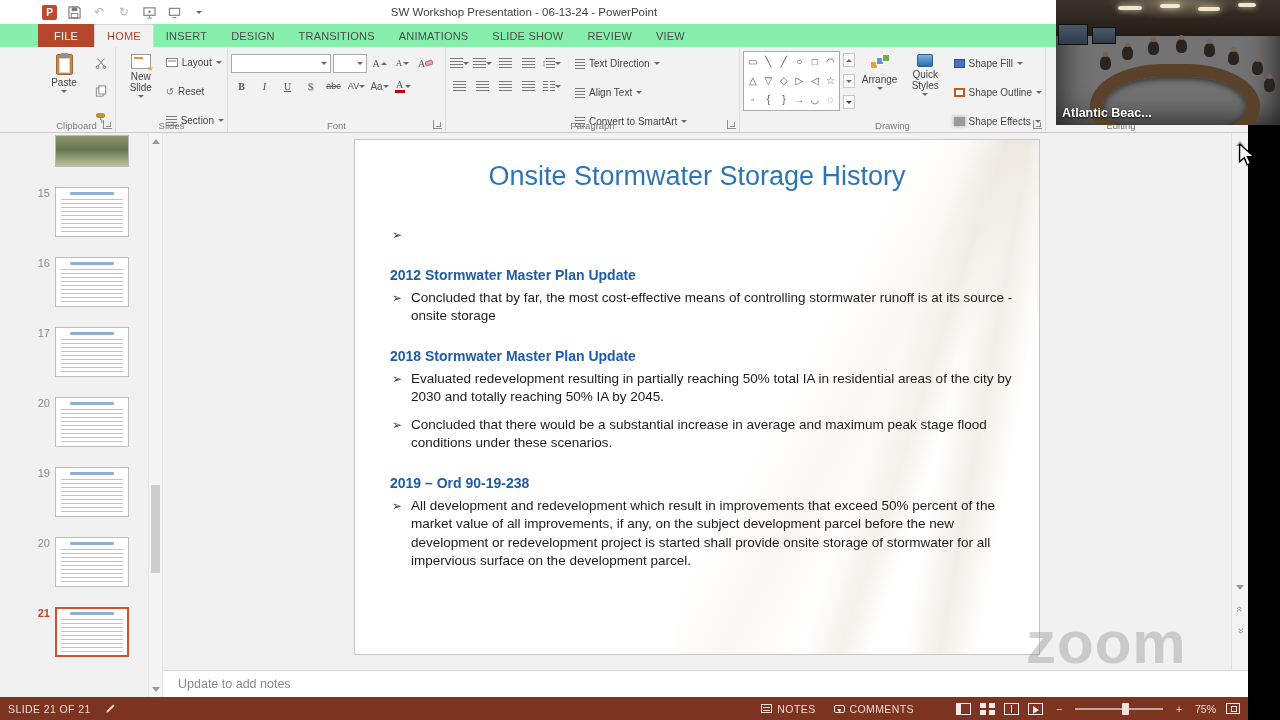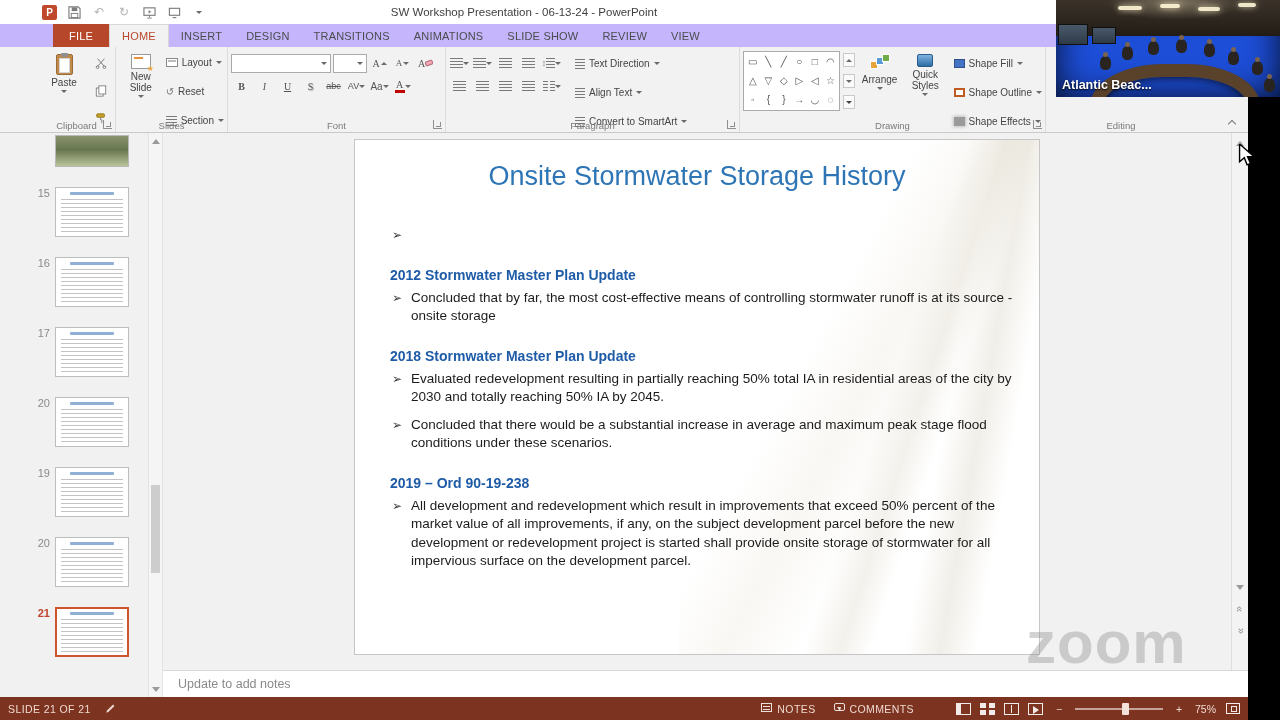--- a/index.html
+++ b/index.html
@@ -18,21 +18,21 @@
   .qbtn{width:16px;height:16px;display:flex;align-items:center;justify-content:center;color:#8a8a8a}
   .glyph-undo::before{content:"↶";font-size:12px;color:#b3b3b3}
   .glyph-redo::before{content:"↻";font-size:12px;color:#b3b3b3}
   .wtitle{position:absolute;left:0;right:200px;text-align:center;font-size:11.5px;color:#3f3f3f}
   .caret{display:inline-block;width:0;height:0;border-left:3px solid transparent;border-right:3px solid transparent;
          border-top:3.5px solid #6a6a6a}
   .caret-up{display:inline-block;width:0;height:0;border-left:3px solid transparent;border-right:3px solid transparent;
          border-bottom:3.5px solid #6a6a6a}
 
   
-  .tabsrow{height:23px;background:#c4b5fd;display:flex;padding-left:53px;font-size:11px;color:#4c4c4c}
+  .tabsrow{height:23px;background:#86efac;display:flex;padding-left:38px;font-size:11px;color:#4c4c4c}
   .tab{padding:0 12px;display:flex;align-items:center;cursor:default;letter-spacing:.2px}
   .tab.file{background:#B7472A;color:#fff;padding:0 16px}
   .tab.active{background:#F2F2F2;border:1px solid #D6D6D6;border-bottom:none;color:#B7472A}
 
   
   .ribbon{height:86px;background:#F2F2F2;border-bottom:1px solid #C9C9C9;display:flex;padding-left:38px;position:relative}
   .rgroup{position:relative;border-right:1px solid #DCDCDC;padding:4px 3px 15px 3px;flex:0 0 auto}
   .gbody{display:flex;align-items:flex-start;height:66px;gap:3px}
   .glabel{position:absolute;bottom:1px;left:0;right:0;text-align:center;font-size:9.5px;color:#7b7b7b;white-space:nowrap}
   .dlg{position:absolute;right:3px;bottom:3px;width:9px;height:9px;border-left:1px solid #8f8f8f;border-bottom:1px solid #8f8f8f}
@@ -135,21 +135,21 @@
       color:rgba(140,140,140,.38);z-index:15;pointer-events:none}
 
   
   .notesbar{height:27px;background:#fff;border-top:1px solid #D8D8D8;display:flex;align-items:center;padding-left:15px}
   .notesph{font-size:12.5px;color:#8a8a8a}
   .statusbar{position:absolute;left:0;bottom:0;width:1248px;height:23px;background:#7C3420;color:#EFD9D1;
              display:flex;align-items:center;font-size:10.5px;padding:0 8px;z-index:3}
   .sb-slide{letter-spacing:.4px}
   .sb-pen{margin-left:14px;display:flex;align-items:center}
   .sb-right{margin-left:auto;display:flex;align-items:center;gap:10px}
-  .sb-btn{display:flex;align-items:flex-start;gap:5px;padding:0 4px;letter-spacing:.4px}
+  .sb-btn{display:flex;align-items:center;gap:5px;padding:0 4px;letter-spacing:.4px}
   .notes-ic{width:11px;height:9px;border:1px solid rgba(255,255,255,.85);position:relative}
   .notes-ic::before{content:"";position:absolute;left:1px;right:1px;top:2px;height:1px;background:rgba(255,255,255,.85);
                     box-shadow:0 3px 0 rgba(255,255,255,.85)}
   .cmt-ic{width:11px;height:8px;border:1px solid rgba(255,255,255,.85);border-radius:2px;position:relative}
   .cmt-ic::after{content:"";position:absolute;left:2px;bottom:-4px;border:3px solid transparent;
                  border-top:4px solid rgba(255,255,255,.85);border-right-width:1px}
   .sb-views{display:flex;align-items:center;gap:9px;margin-left:28px}
   .vw{width:15px;height:12px;border:1px solid rgba(255,255,255,.9);position:relative;display:inline-block}
   .vw-normal::before{content:"";position:absolute;left:0;top:0;bottom:0;width:4px;background:rgba(255,255,255,.9)}
   .vw-sorter{border:none;background:
@@ -162,21 +162,21 @@
                    border-top:4px solid transparent;border-bottom:4px solid transparent}
   .zbtn{width:12px;text-align:center}
   .zbtn.minus::before{content:"−"}
   .zbtn.plus::before{content:"+"}
   .ztrack{width:88px;height:2px;background:rgba(255,255,255,.55);position:relative;display:inline-block}
   .zthumb{position:absolute;left:47px;top:-5px;width:7px;height:12px;background:#F2E2DA;border-radius:1px}
   .fit-ic{width:14px;height:11px;border:1px solid rgba(255,255,255,.9);position:relative}
   .fit-ic::before{content:"";position:absolute;left:4px;top:2px;width:4px;height:4px;border:1px solid rgba(255,255,255,.9)}
 
   
-  .video{position:absolute;top:0;right:0;width:224px;height:97px;background:#1d4ed8;overflow:hidden;z-index:60;
+  .video{position:absolute;top:0;right:0;width:224px;height:125px;background:#737373;overflow:hidden;z-index:60;
          box-shadow:inset 0 0 34px rgba(0,0,0,.85)}
   .v-ceil{position:absolute;top:0;left:0;right:0;height:36px;background:linear-gradient(#3b332a,#221c16)}
   .v-glow{position:absolute;top:-14px;left:50px;width:140px;height:34px;background:radial-gradient(ellipse at center,rgba(255,240,200,.35),rgba(0,0,0,0) 70%)}
   .vlight{position:absolute;height:4px;background:rgba(255,246,215,.92);border-radius:2px;box-shadow:0 0 6px rgba(255,240,200,.8)}
   .vl1{left:62px;top:6px;width:24px}.vl2{left:104px;top:4px;width:20px}
   .vl3{left:142px;top:7px;width:22px}.vl4{left:182px;top:3px;width:18px}
   .vscreen{position:absolute;border:1px solid #10100f;background:linear-gradient(#49596a,#2e3b47)}
   .vs1{left:2px;top:24px;width:30px;height:21px}
   .vs2{left:36px;top:27px;width:24px;height:17px}
   .vtable{position:absolute;left:34px;top:64px;width:170px;height:84px;border:13px solid #59412a;border-radius:50%/58%;

